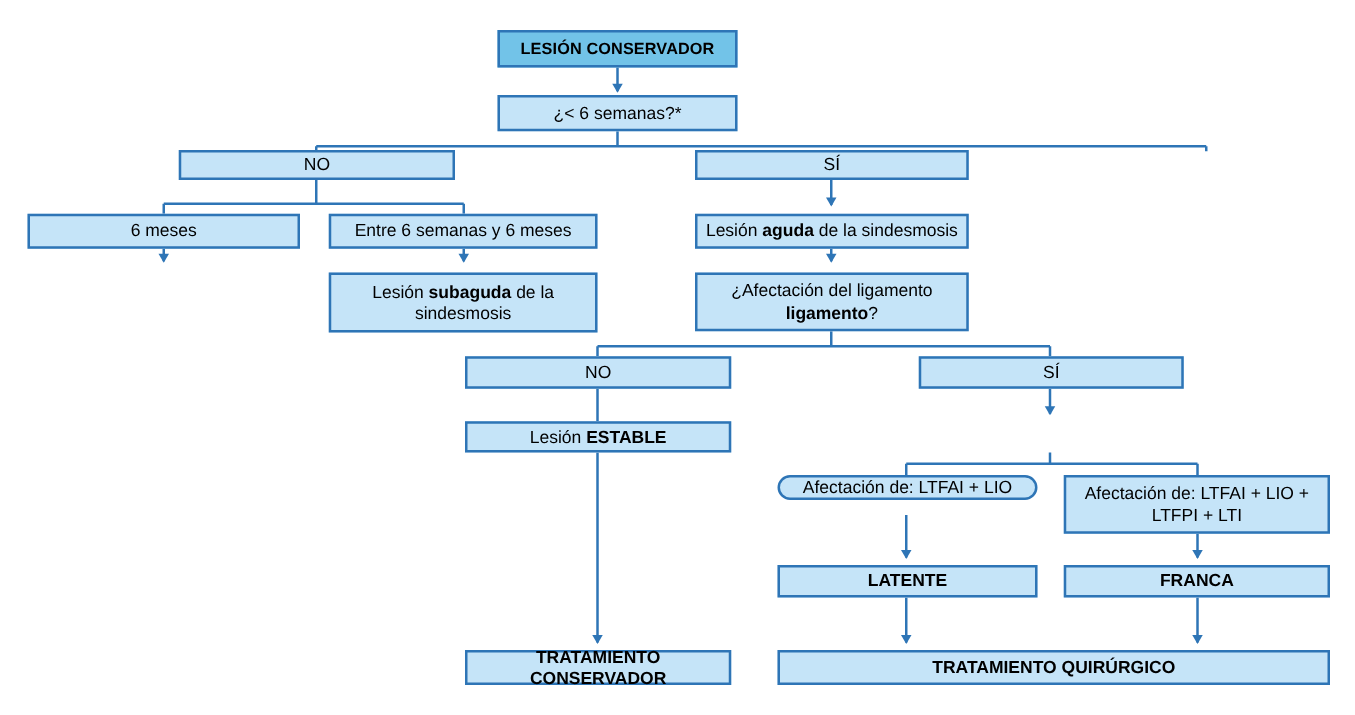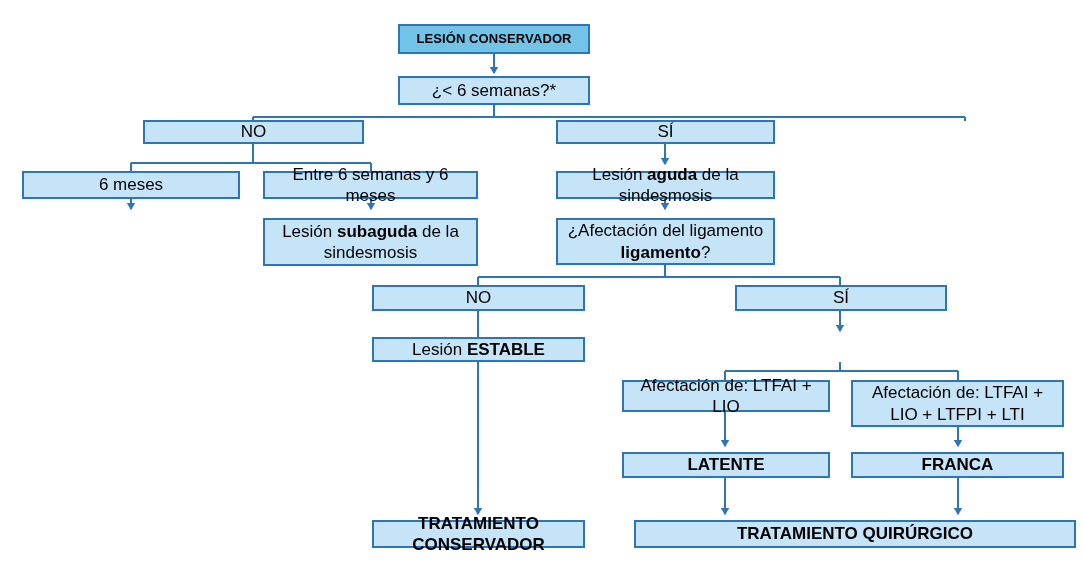--- a/index.html
+++ b/index.html
@@ -29,21 +29,21 @@
   .node {
     position: absolute;
     box-sizing: border-box;
     border: 2px solid #2E75B6;
     background: #C5E4F8;
     color: #000000;
     display: flex;
     align-items: center;
     justify-content: center;
     text-align: center;
-    font-size: 17px;
+    font-size: 14px;
     line-height: 1.25;
     padding: 2px 5px;
     z-index: 2;
   }
   .node.root {
     background: #72C3E8;
     border-color: #2E75B6;
     font-weight: bold;
     font-size: 13px;
     letter-spacing: 0.1px;
@@ -161,37 +161,37 @@
 
   <div class="node" style="left:735px; top:285px; width:212px; height:26px;">
     <span class="txt">SÍ</span>
   </div>
 
   <div class="node" style="left:372px; top:337px; width:213px; height:25px;">
     <span class="txt"><span>Lesión </span><b>ESTABLE</b></span>
   </div>
 
 
-  <div class="node" style="left:622px; top:380px; width:208px; height:32px;">
+  <div class="node" style="left:622px; top:380px; width:208px; height:20px;border-radius:12px;">
     <span class="txt">Afectación de: LTFAI + LIO</span>
   </div>
 
   <div class="node" style="left:851px; top:380px; width:213px; height:47px;">
     <span class="txt">Afectación de: LTFAI + LIO + LTFPI + LTI</span>
   </div>
 
   <div class="node strong" style="left:622px; top:452px; width:208px; height:26px;">
     <span class="txt">LATENTE</span>
   </div>
 
   <div class="node strong" style="left:851px; top:452px; width:213px; height:26px;">
     <span class="txt">FRANCA</span>
   </div>
 
   <div class="node strong" style="left:372px; top:520px; width:213px; height:28px;">
     <span class="txt">TRATAMIENTO CONSERVADOR</span>
   </div>
 
-  <div class="node strong" style="left:622px; top:520px; width:442px; height:28px;margin-left:12px;">
+  <div class="node strong" style="left:622px; top:520px; width:442px; height:28px;">
     <span class="txt">TRATAMIENTO QUIRÚRGICO</span>
   </div>
 
 </div>
 
 </body></html>

